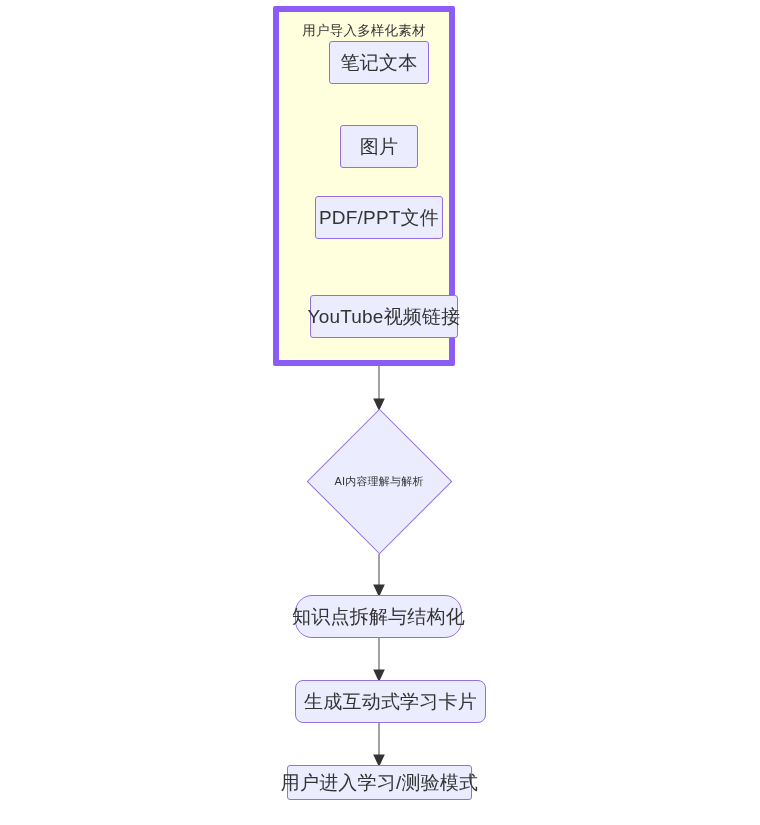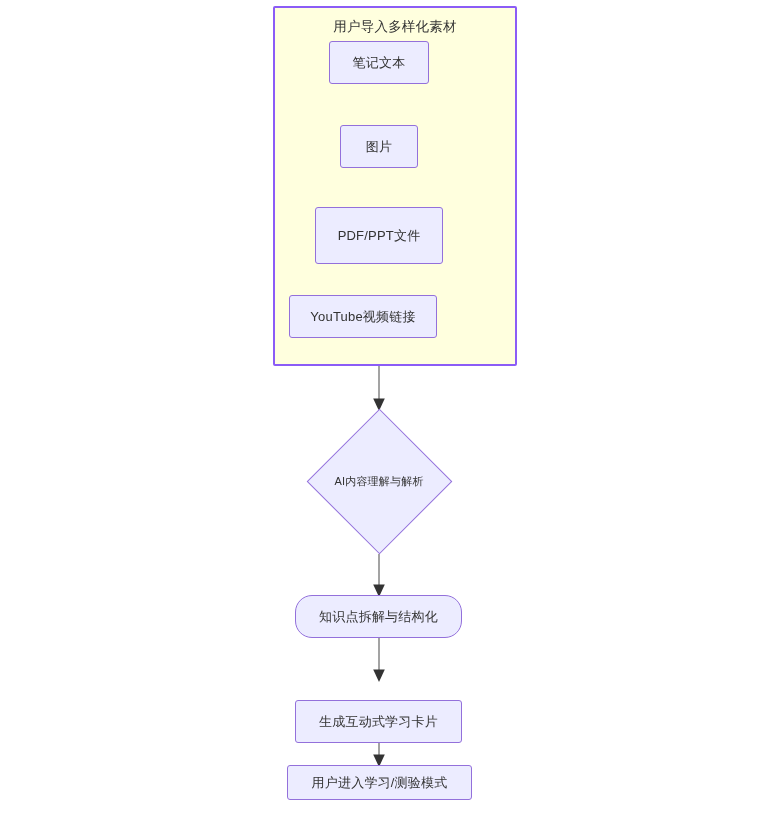--- a/index.html
+++ b/index.html
@@ -19,24 +19,24 @@
     left: 0;
     top: 0;
     width: 760px;
     height: 825px;
   }
   
   .subgraph {
     position: absolute;
     left: 273px;
     top: 6px;
-    width: 244px;
+    width: 182px;
     height: 360px;
     background: #ffffde;
-    border: 2px solid #8b5cf6;
+    border: 6px solid #8b5cf6;
     border-radius: 2px;
     box-sizing: border-box;
   }
   .subgraph-title {
     position: absolute;
     left: 0;
     top: 10px;
     width: 100%;
     text-align: center;
     font-size: 13.5px;
@@ -47,30 +47,30 @@
   .node-rect {
     position: absolute;
     box-sizing: border-box;
     background: #ececff;
     border: 1px solid #9370db;
     border-radius: 3px;
     display: flex;
     align-items: center;
     justify-content: center;
     color: #333333;
-    font-size: 13px;
+    font-size: 19px;
     letter-spacing: 0.2px;
     white-space: nowrap;
   }
   .n-notes   { left: 329px; top: 41px;  width: 100px; height: 43px; }
   .n-image   { left: 340px; top: 125px; width: 78px;  height: 43px; }
-  .n-pdf     { left: 315px; top: 207px; width: 128px; height: 57px; }
-  .n-youtube { left: 289px; top: 295px; width: 148px; height: 43px; }
+  .n-pdf     { left: 315px; top: 196px; width: 128px; height: 43px; }
+  .n-youtube { left: 310px; top: 295px; width: 148px; height: 43px; }
   .n-kp      { left: 295px; top: 595px; width: 167px; height: 43px; border-radius: 17px; }
-  .n-cards   { left: 295px; top: 700px; width: 167px; height: 43px; }
+  .n-cards   { left: 295px; top: 680px; width: 191px; height: 43px; border-radius: 8px; }
   .n-mode    { left: 287px; top: 765px; width: 185px; height: 35px; }
 
   
   .node-diamond {
     position: absolute;
     left: 306px;
     top: 408px;
     width: 146px;
     height: 146px;
   }

